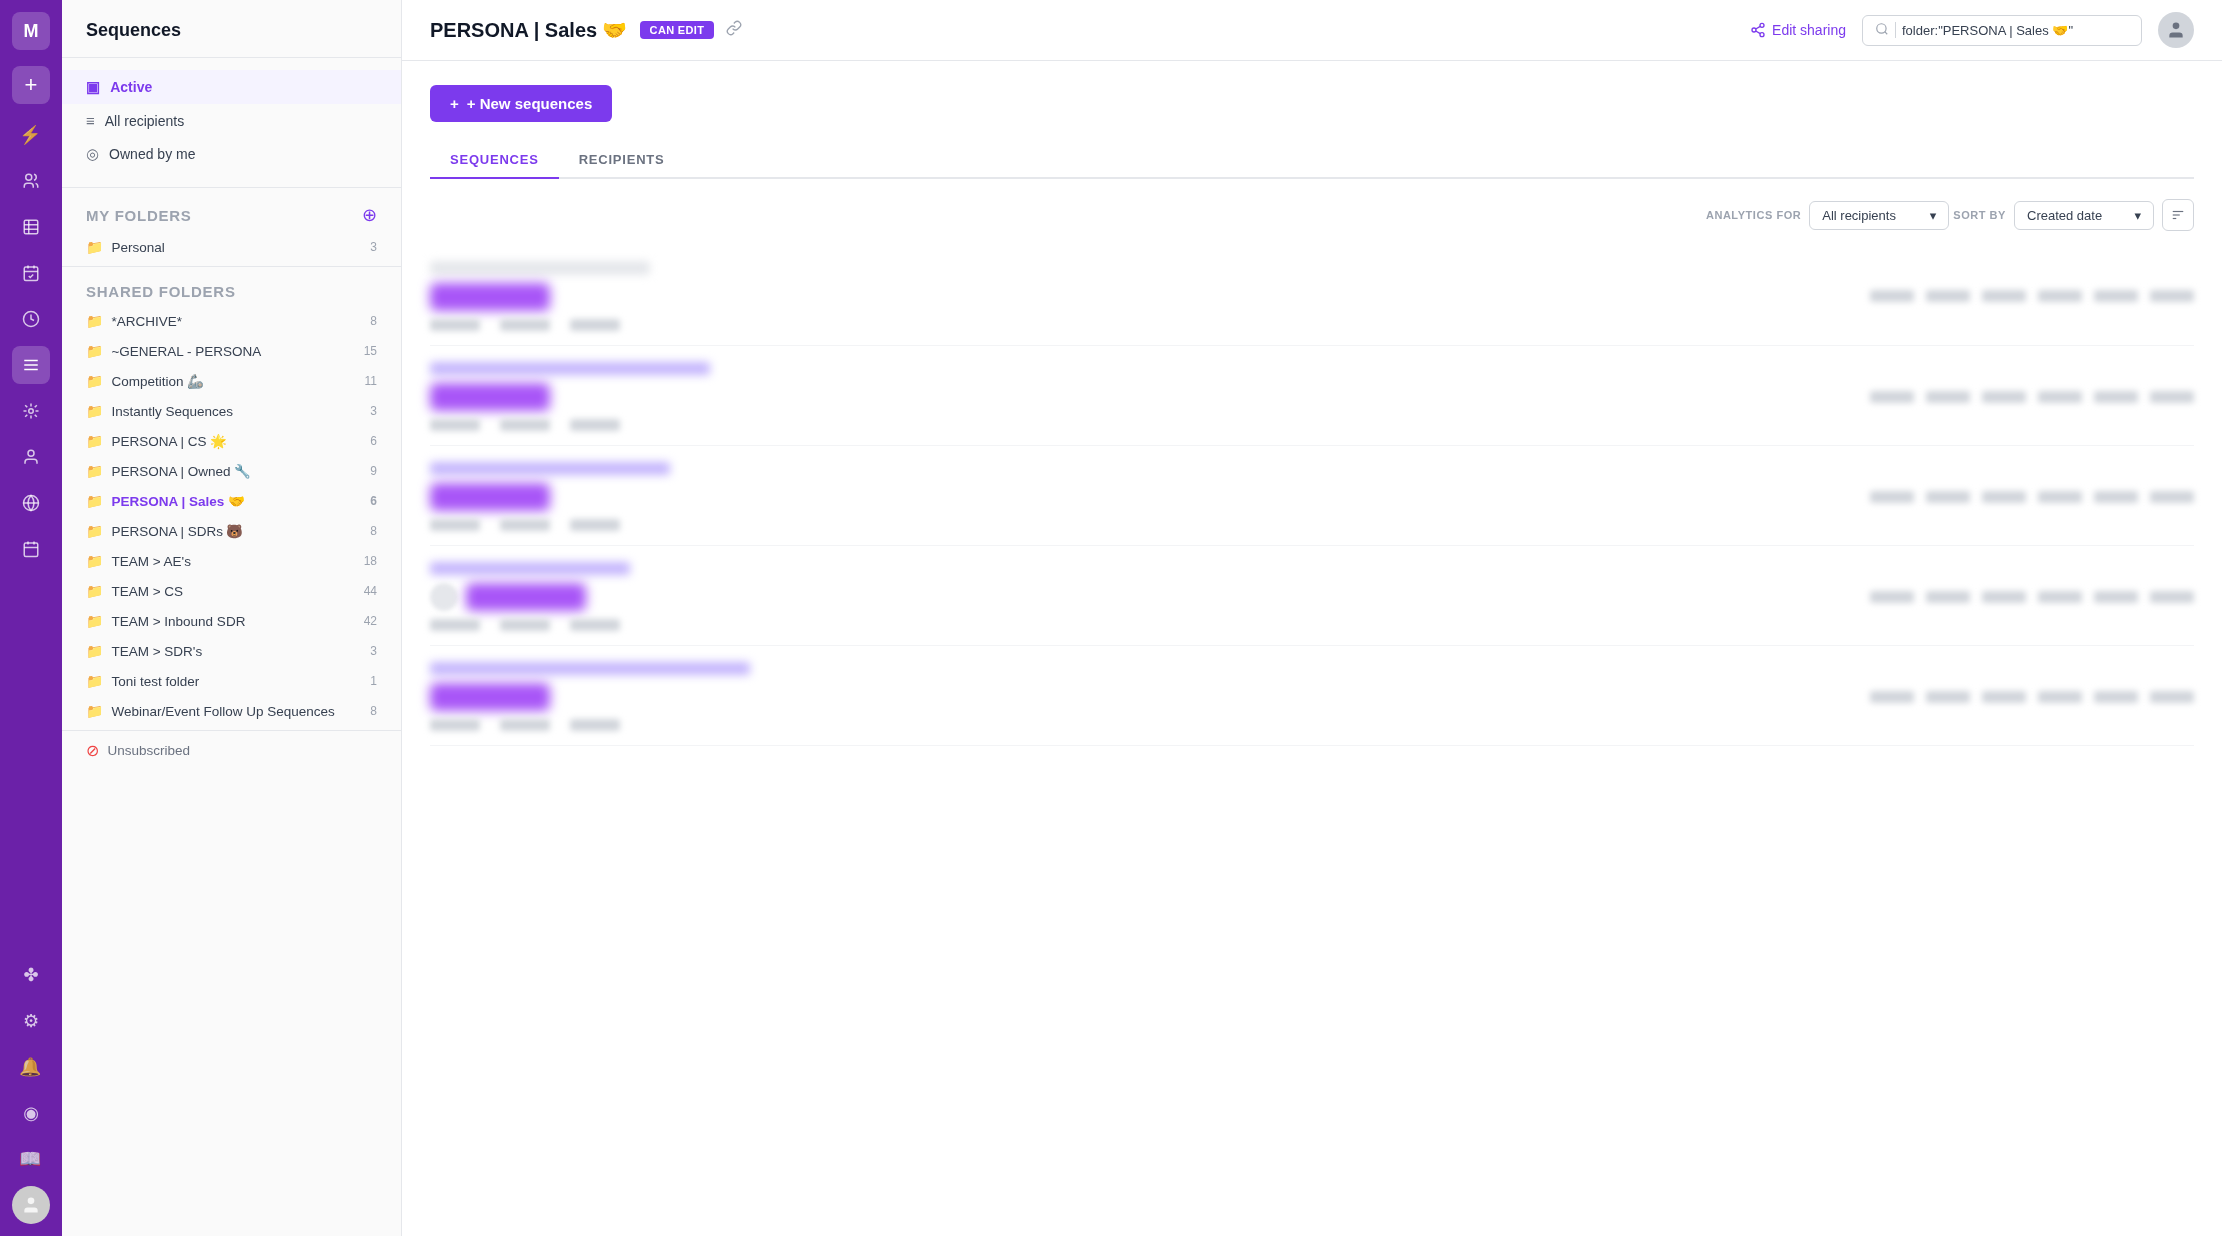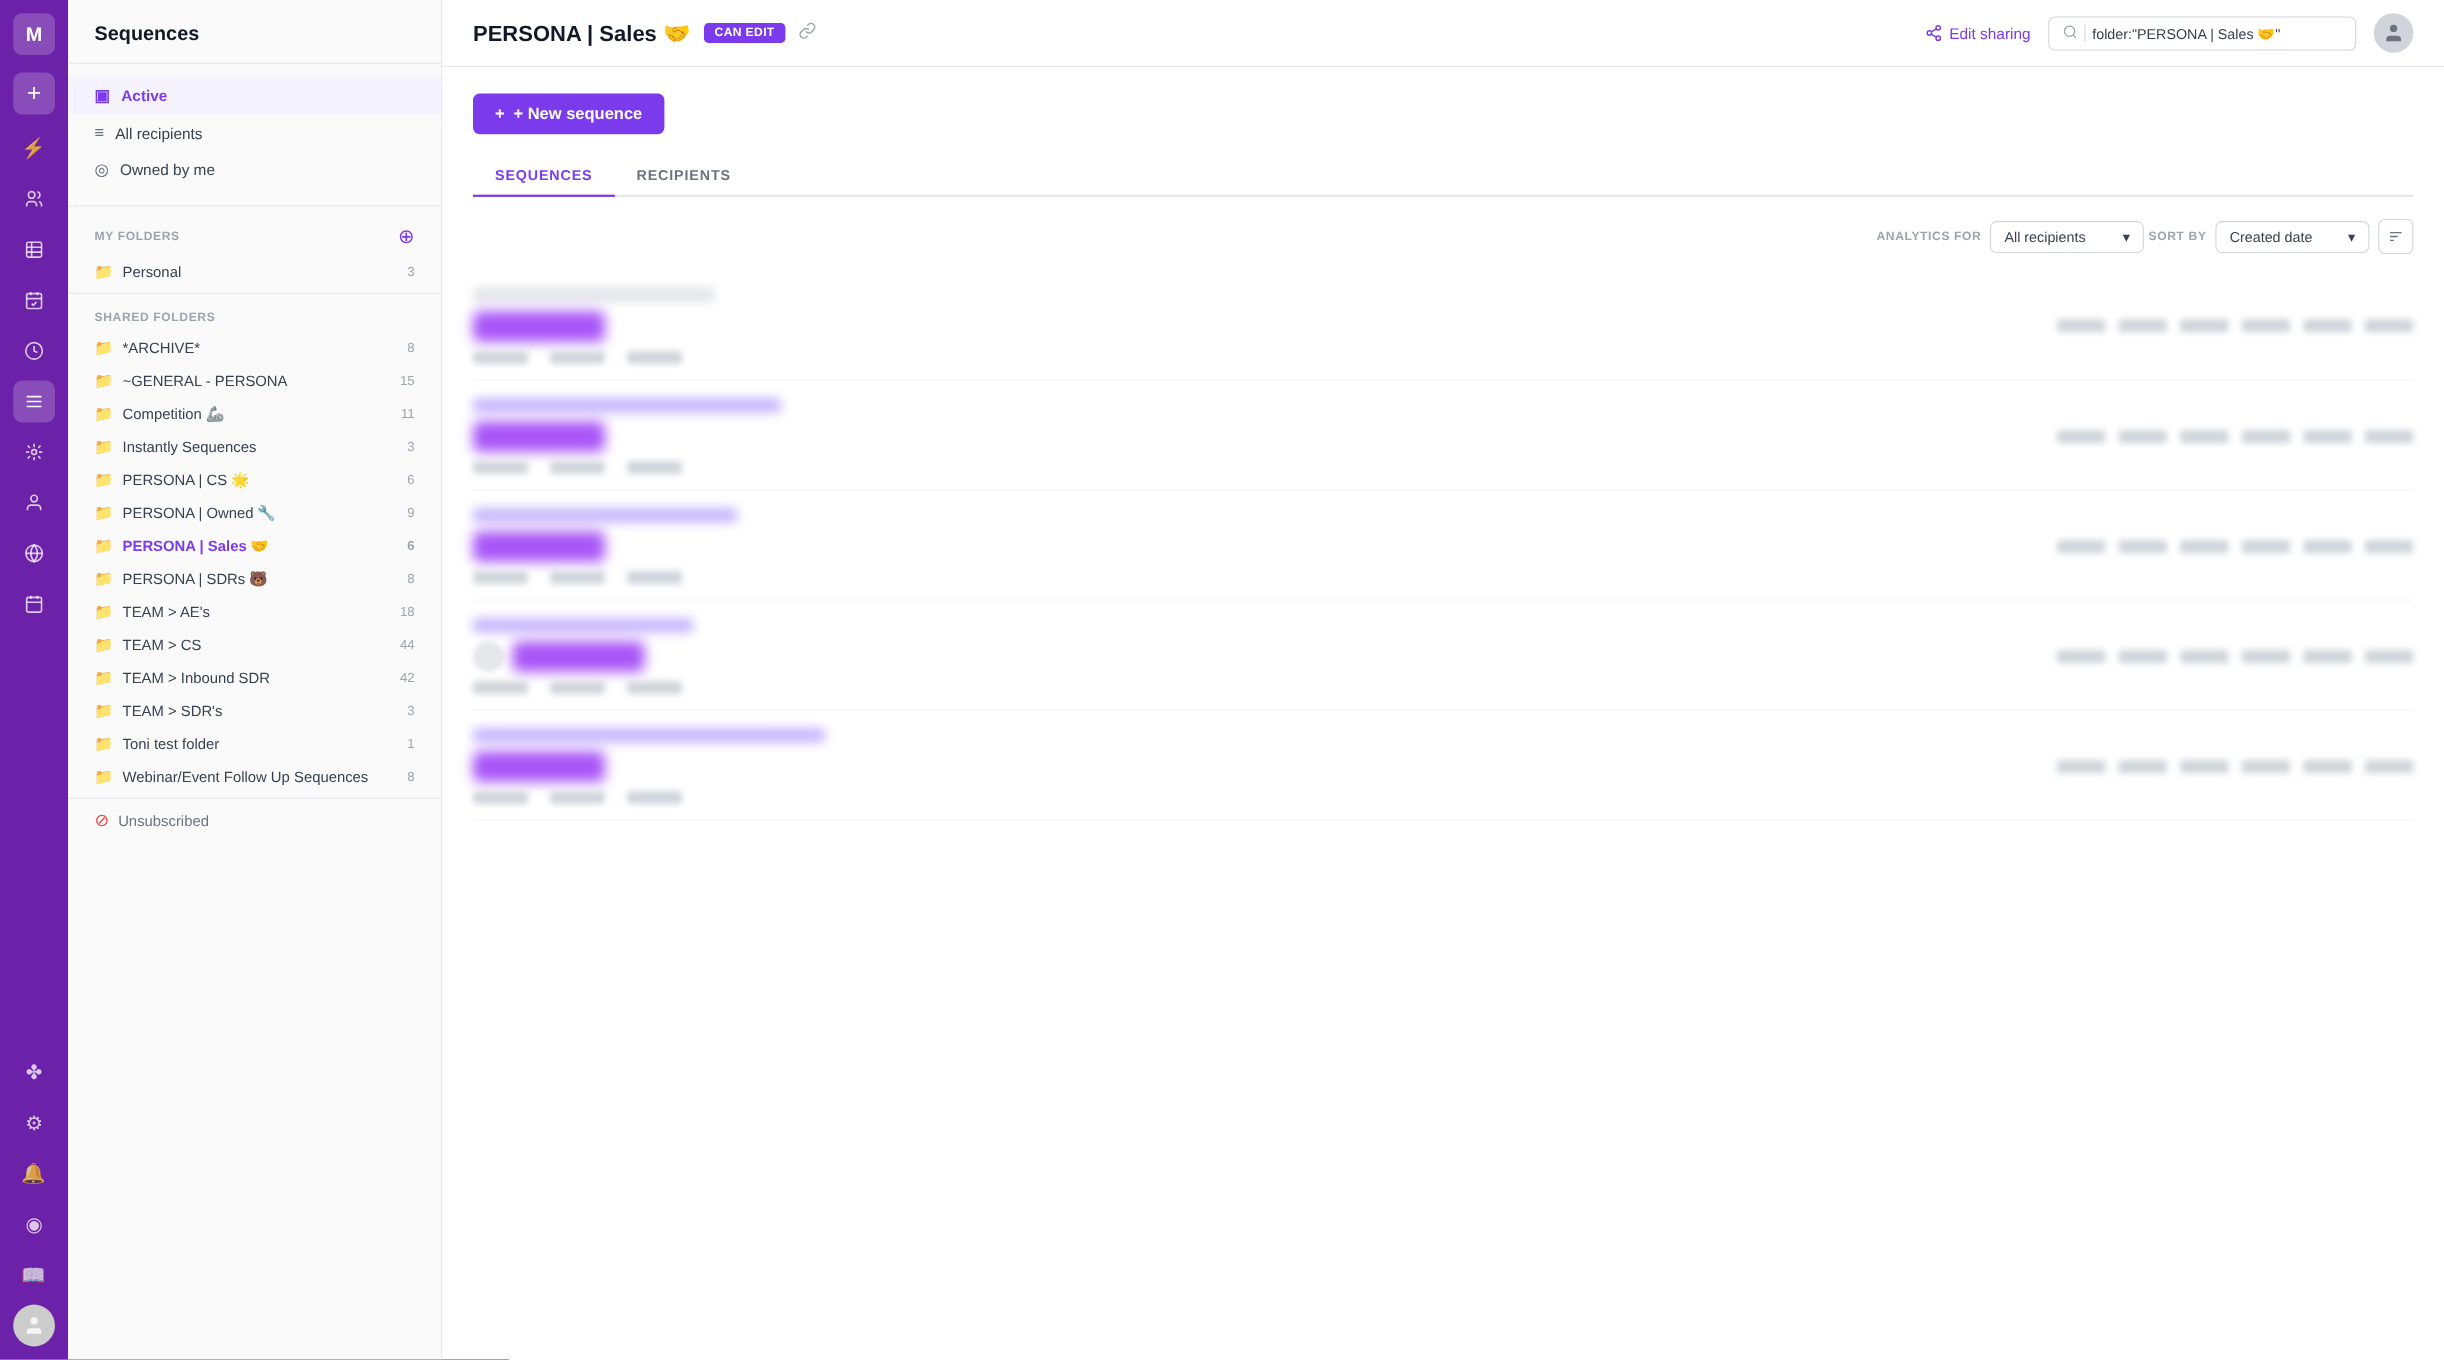--- a/index.html
+++ b/index.html
@@ -107,21 +107,21 @@
     .sidebar-nav-item.active .sidebar-nav-icon { color: #7c3aed; }
 
     .sidebar-section-header {
       display: flex;
       align-items: center;
       justify-content: space-between;
       padding: 12px 24px 6px;
     }
 
     .sidebar-section-label {
-      font-size: 11px;
+      font-size: 15px;
       font-weight: 600;
       color: #9ca3af;
       text-transform: uppercase;
       letter-spacing: 0.05em;
     }
 
     .sidebar-section-add {
       color: #7c3aed;
       font-size: 18px;
       cursor: pointer;
@@ -690,21 +690,21 @@
               <circle cx="12" cy="7" r="4"></circle>
             </svg>
         </div>
       </div>
     </div>
 
     <div class="content-area">
 
       <button class="new-sequence-btn">
         <span>+</span>
-        <span>+ New sequence</span>
+        <span>+ New sequences</span>
       </button>
 
       <div class="tabs-row">
         <div class="tab-item active">
           <span>SEQUENCES</span>
         </div>
         <div class="tab-item">
           <span>RECIPIENTS</span>
         </div>
       </div>

